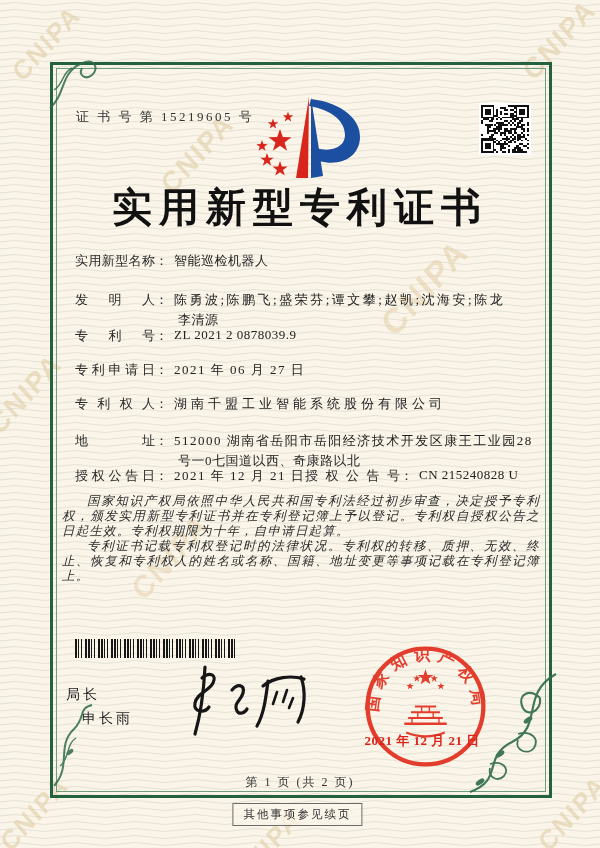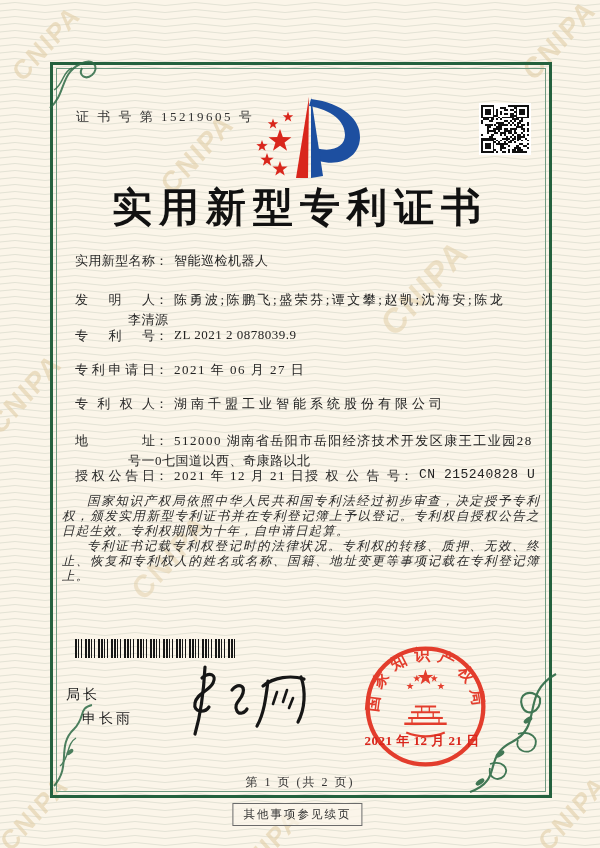--- a/index.html
+++ b/index.html
@@ -39,22 +39,22 @@
   
   .row{position:absolute;left:75px;width:470px;font-size:13px;}
   .flabel{
     display:inline-block;width:80px;text-align:justify;text-align-last:justify;
     vertical-align:top;color:#2a2a2a;
   }
   .flabel.wide{width:95px;}
   .colon{display:inline-block;vertical-align:top;}
   .fval{display:inline-block;vertical-align:top;margin-left:6px;letter-spacing:.5px;color:#222;}
   .ls15{letter-spacing:1.5px;} .ls25{letter-spacing:2.5px;} .ls4{letter-spacing:4px;}
-  .cont{display:block;margin-left:53px;margin-top:2px;font-size:13px;letter-spacing:.5px;}
-  .pair2{position:absolute;left:230px;top:0;font-family:Liberation Mono, monospace;}
+  .cont{display:block;margin-left:103px;margin-top:2px;font-size:13px;letter-spacing:.5px;}
+  .pair2{position:absolute;left:230px;top:0;}
   
   .legal{
     position:absolute;left:62px;top:494px;width:478px;
     font-size:12.5px;line-height:15px;text-align:justify;letter-spacing:1.2px;
     color:#2c2c2c;font-style:italic;
   }
   .legal p{margin:0;text-indent:2em;}
   .barcode{
     left:75px;top:639px;width:162px;height:19px;
     background:

